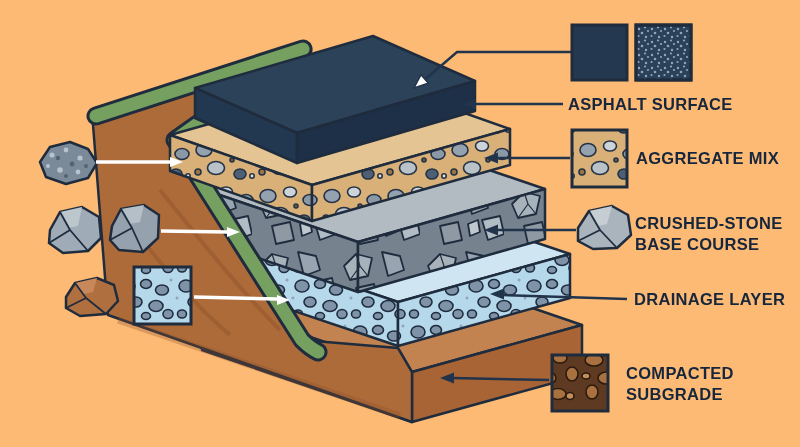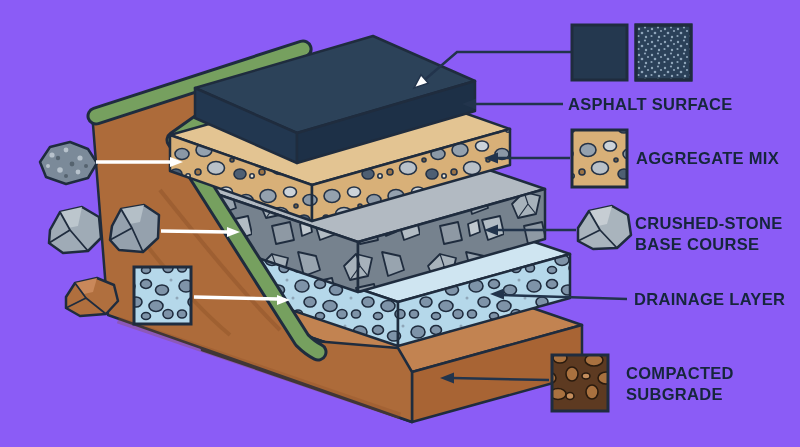--- a/index.html
+++ b/index.html
@@ -1,16 +1,16 @@
 <!DOCTYPE html>
 <html><head>
 <meta charset="utf-8">
 <style>
   html,body{margin:0;padding:0;}
-  .stage{position:relative;width:800px;height:447px;background:#8b5cf6;overflow:hidden;
+  .stage{position:relative;width:800px;height:447px;background:#fdba74;overflow:hidden;
          font-family:"Liberation Sans",sans-serif;}
   svg{display:block;}
   text.lbl{font-family:"Liberation Sans",sans-serif;font-weight:bold;font-size:16.5px;
            fill:#16263c;letter-spacing:0.3px;}
 </style>
 </head>
 <body>
 
 <div class="stage">
 <svg width="800" height="447" viewBox="0 0 800 447">

